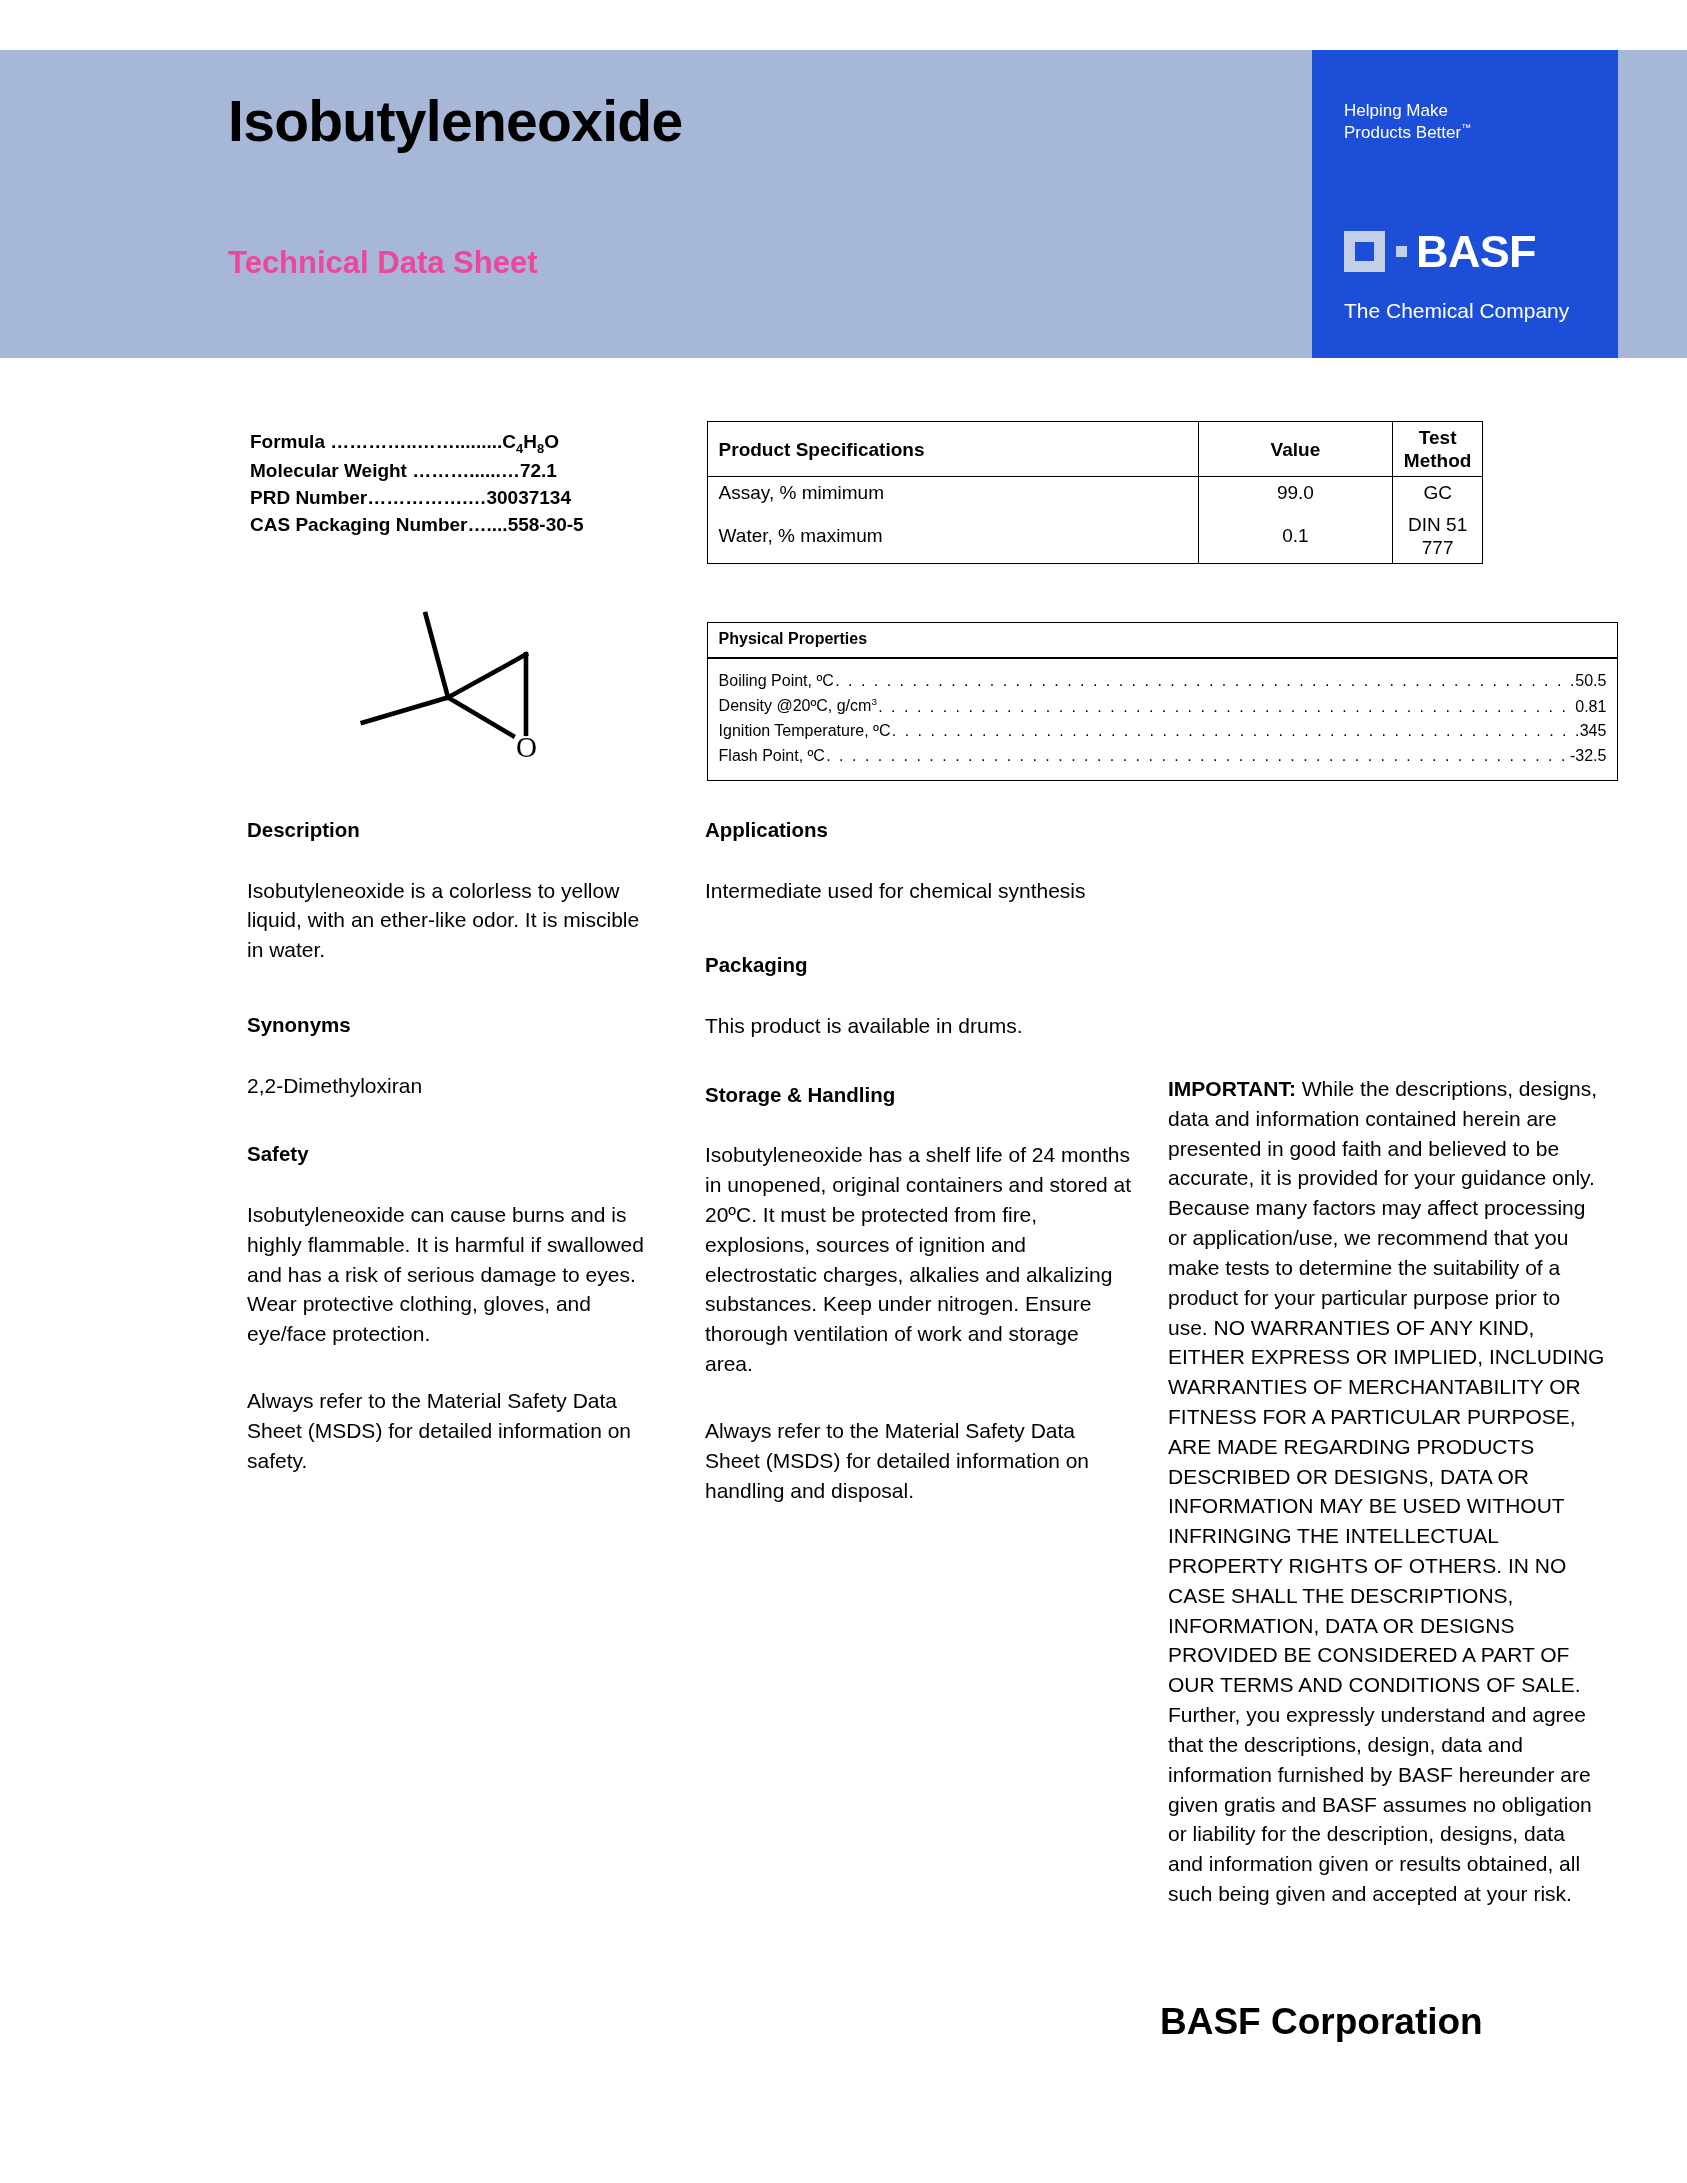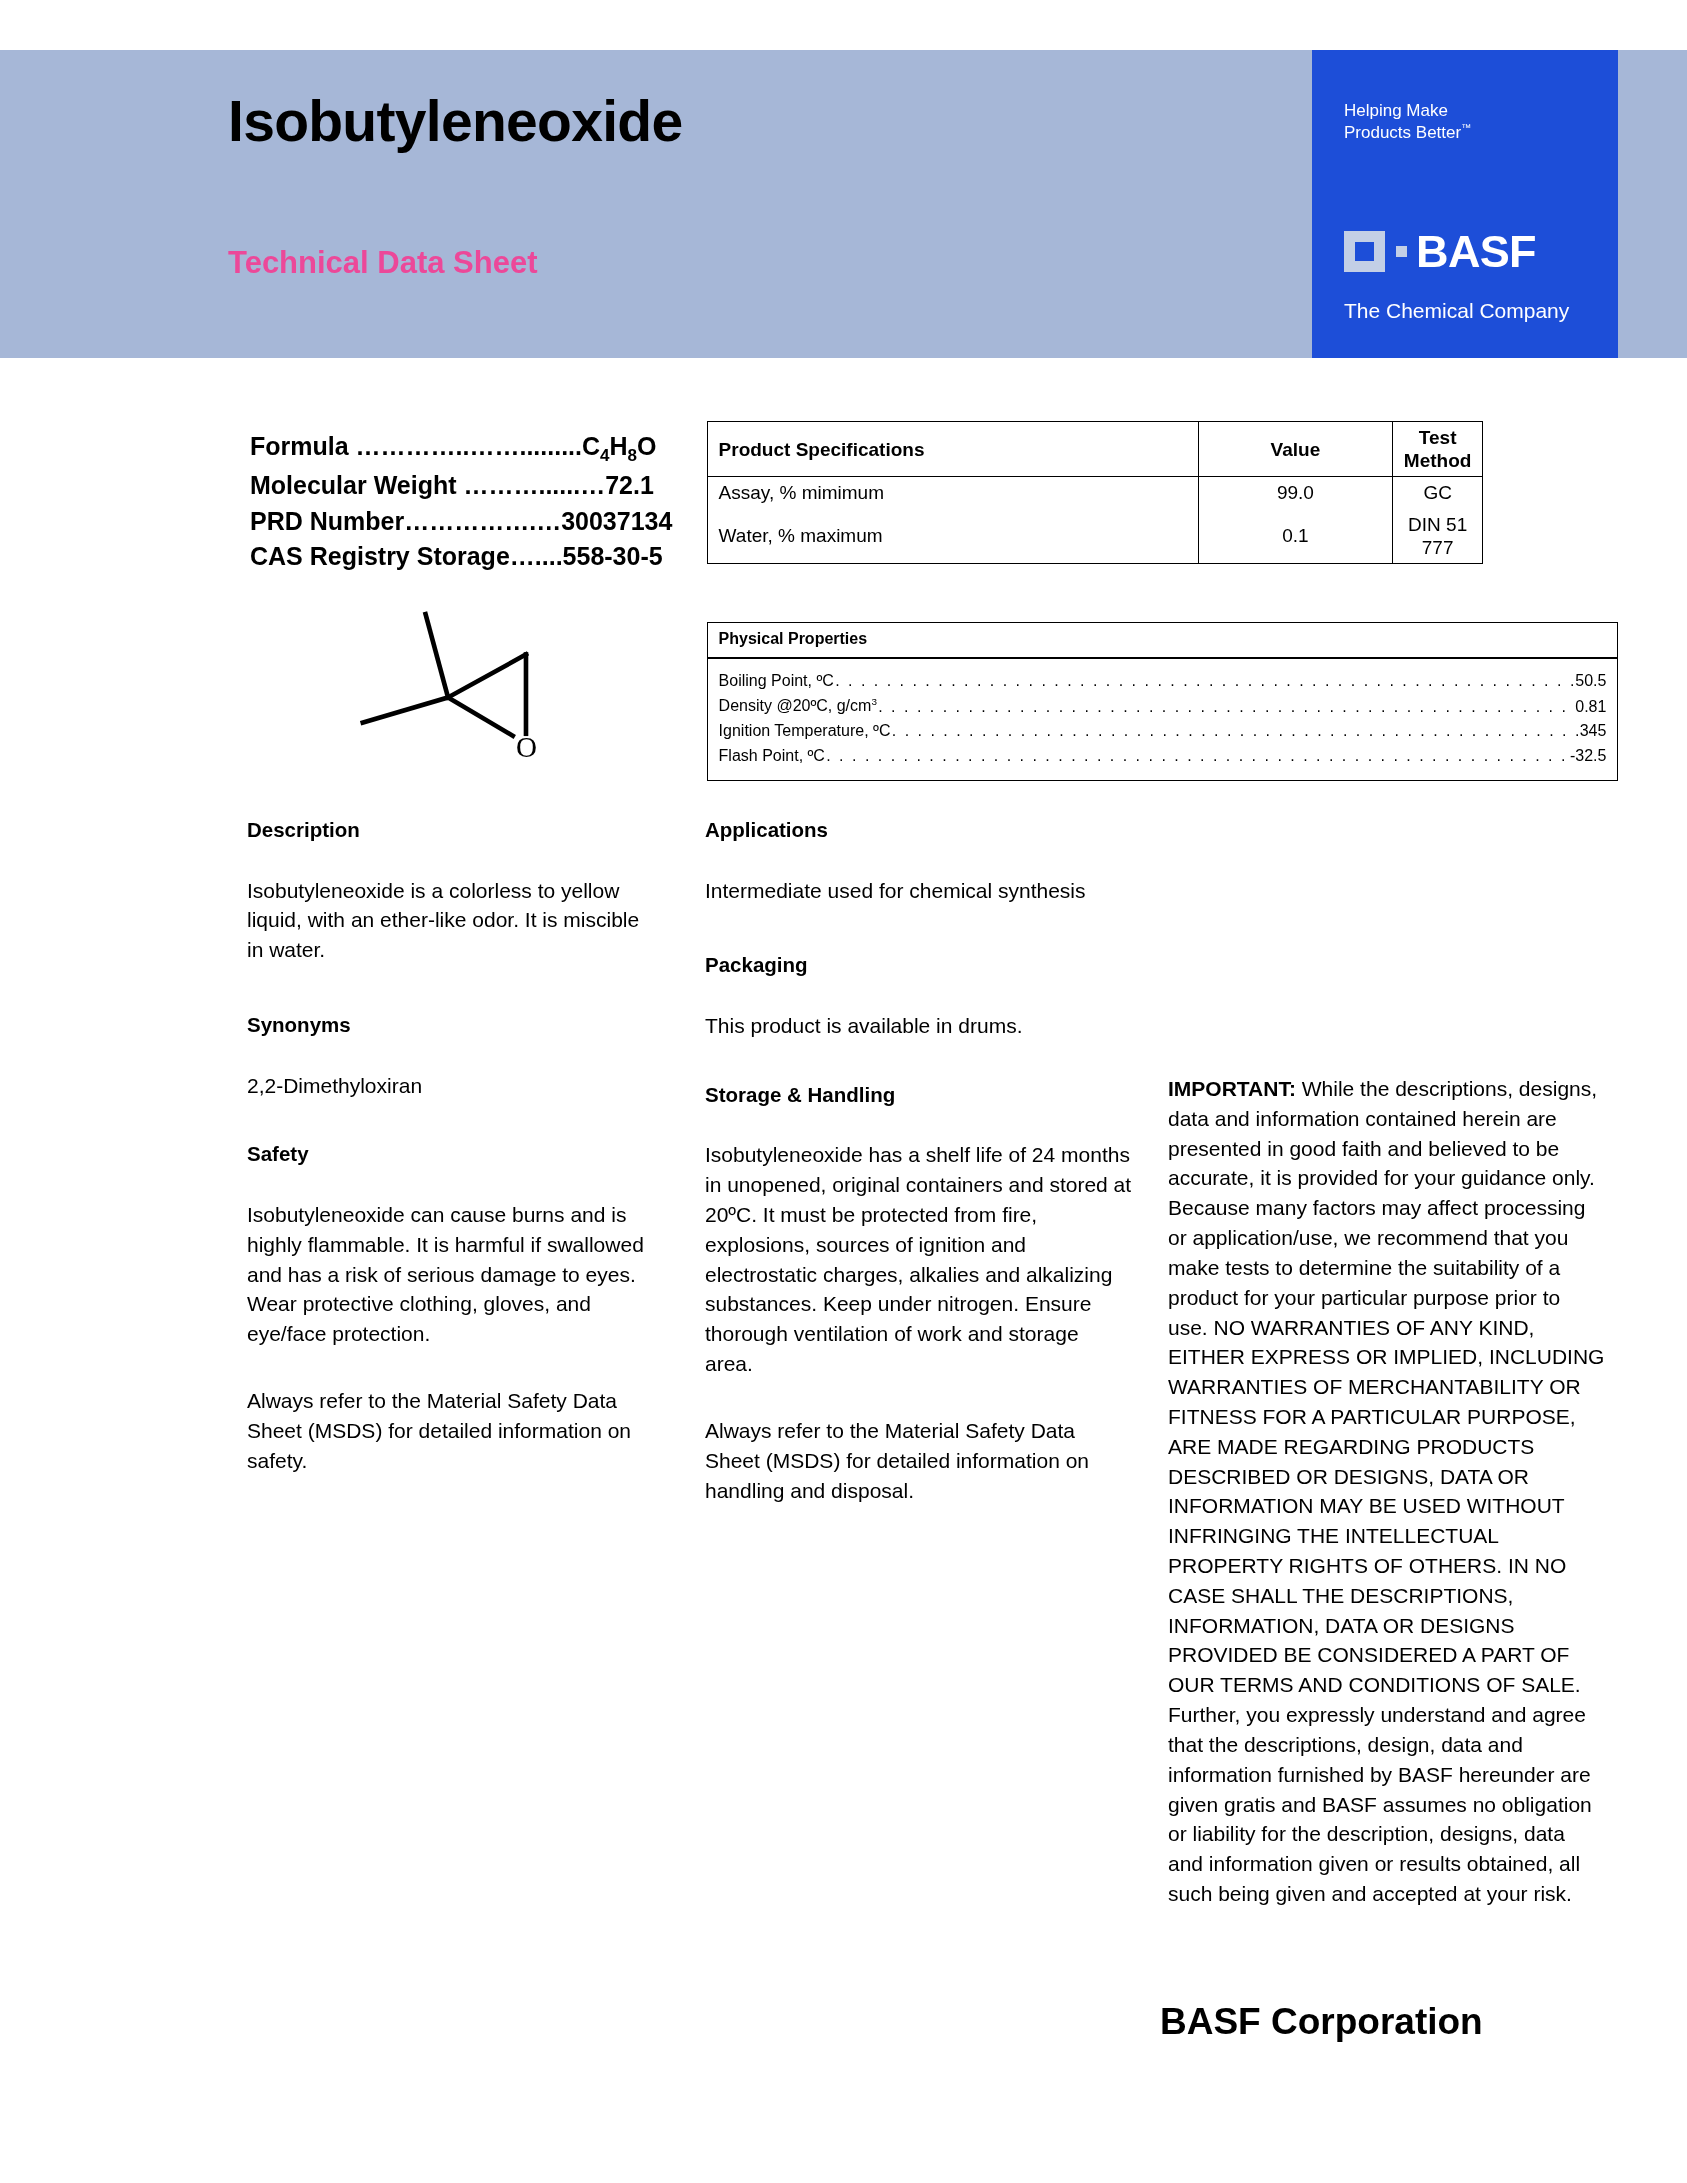--- a/index.html
+++ b/index.html
@@ -104,21 +104,21 @@
     color: #ffffff;
     font-size: 21px;
     white-space: nowrap;
   }
 
   
   .ident {
     position: absolute;
     left: 250px;
     top: 429px;
-    font-size: 25px;
+    font-size: 19px;
     font-weight: bold;
     line-height: 1.42;
     white-space: nowrap;
   }
   .ident sub {
     font-size: 0.68em;
     vertical-align: sub;
   }
 
   
@@ -242,21 +242,21 @@
     <span class="logo-dot"></span>
     <span class="logo-word">BASF</span>
   </div>
   <div class="logo-company">The Chemical Company</div>
 </div>
 
 <div class="ident">
   <div><span>Formula …………..…….........</span><span><span>C</span><sub>4</sub><span>H</span><sub>8</sub><span>O</span></span></div>
   <div><span>Molecular Weight ………......…</span><span>72.1</span></div>
   <div><span>PRD Number…………….…</span><span>30037134</span></div>
-  <div><span>CAS Registry Storage…....</span><span>558-30-5</span></div>
+  <div><span>CAS Packaging Number…....</span><span>558-30-5</span></div>
 </div>
 
 <div class="structure">
   <svg width="278" height="185" viewBox="0 0 420 280">
     <g stroke="#000" stroke-width="7" fill="none" stroke-linecap="square">
       <line x1="207" y1="155" x2="173" y2="29"></line>
       <line x1="207" y1="155" x2="78" y2="193"></line>
       <line x1="207" y1="155" x2="325" y2="90"></line>
       <line x1="207" y1="155" x2="305" y2="213"></line>
       <line x1="325" y1="90" x2="325" y2="210"></line>

